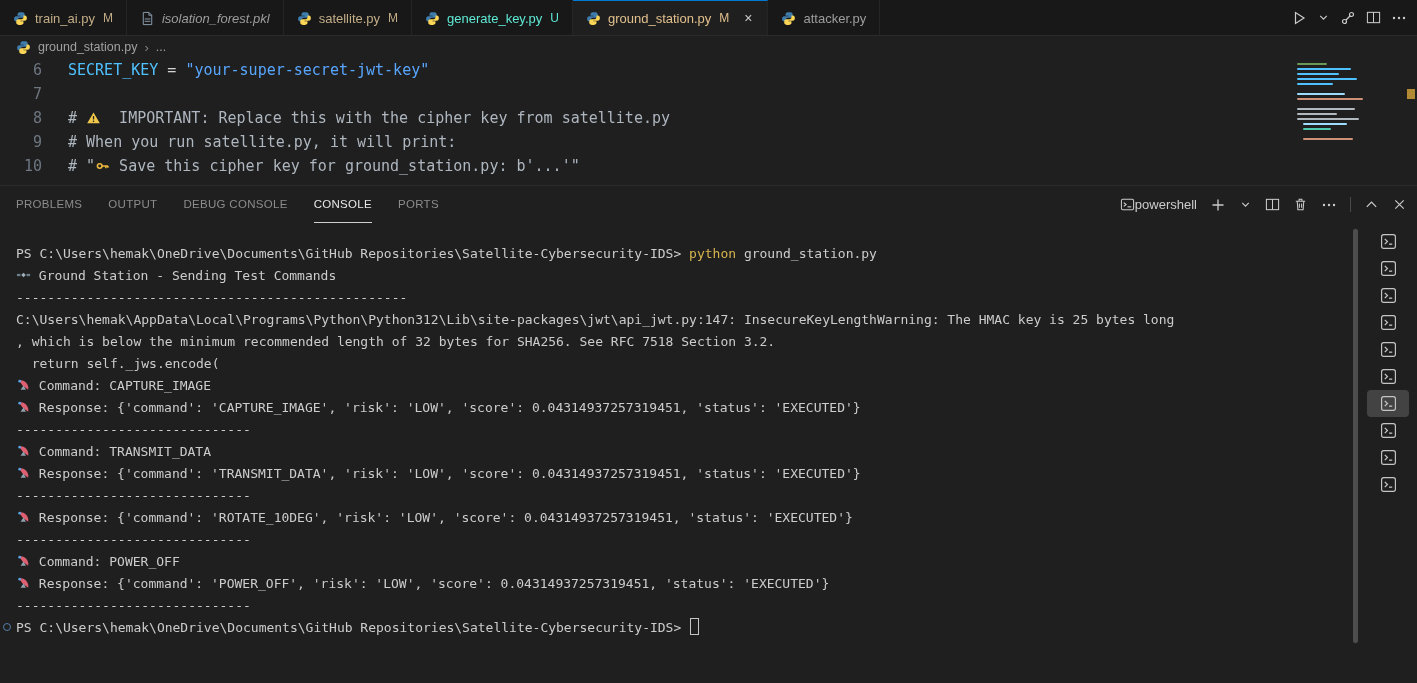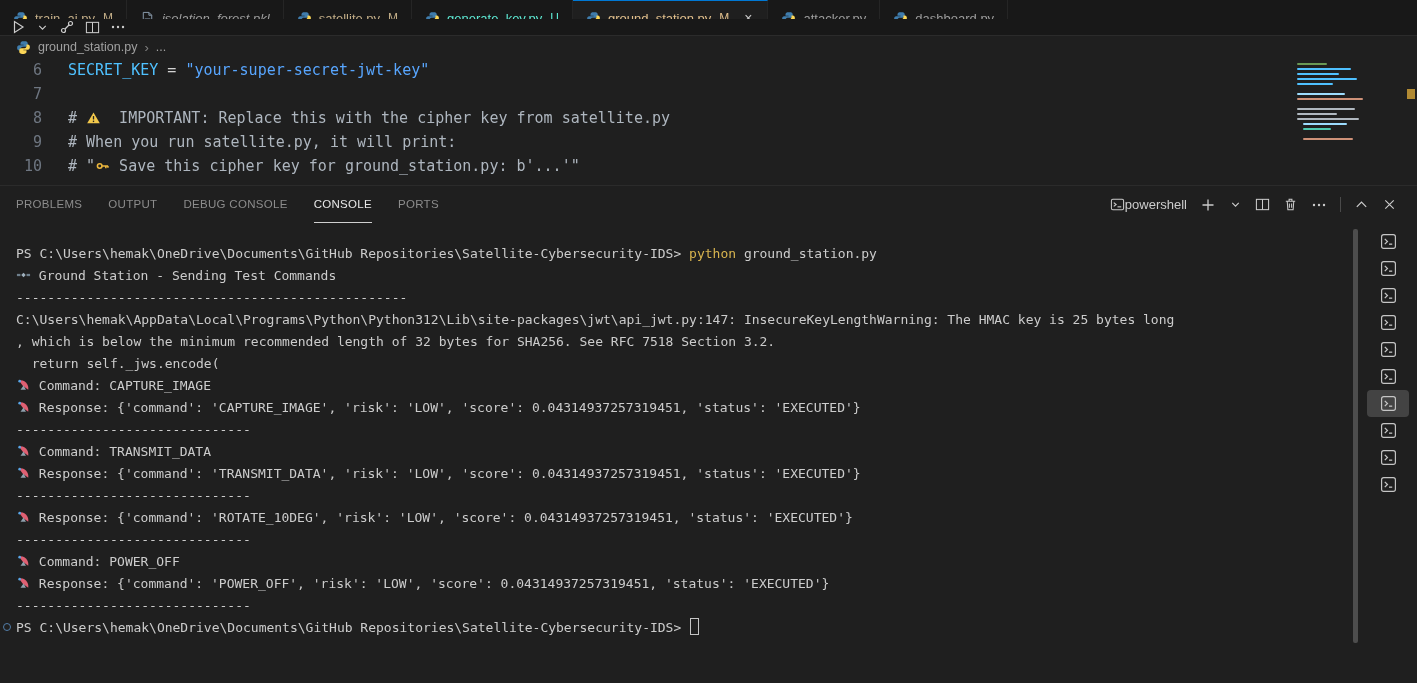--- a/index.html
+++ b/index.html
@@ -6,21 +6,21 @@
   body{
     width:1417px;height:683px;position:relative;overflow:hidden;
     background:#1f1f1f;
     font-family:"Liberation Sans","DejaVu Sans",sans-serif;
     -webkit-font-smoothing:antialiased;
   }
   .mono{font-family:"DejaVu Sans Mono","Liberation Mono",monospace;}
 
   
   .tabbar{position:absolute;top:0;left:0;right:0;height:36px;background:#181818;
-    border-bottom:1px solid #2b2b2b;display:flex;box-sizing:border-box;flex-direction:column;}
+    border-bottom:1px solid #2b2b2b;display:flex;box-sizing:border-box;}
   .tabs{display:flex;overflow:hidden;}
   .tab{display:flex;align-items:center;gap:7px;padding:0 13px;height:36px;box-sizing:border-box;
     background:#181818;border-right:1px solid #252525;font-size:13px;color:#9d9d9d;cursor:pointer;white-space:nowrap;}
   .tab .ticon svg{display:block;}
   .tab.italic .tlabel{font-style:italic;}
   .tab.state-modified .tlabel,.tab.state-modified .tbadge{color:#c2ad87;}
   .tab.state-untracked .tlabel,.tab.state-untracked .tbadge{color:#5eead4;}
   .tab.active{background:#1f1f1f;border-top:1px solid #0078d4;border-bottom:1px solid #1f1f1f;}
   .tab.active.state-modified .tlabel,.tab.active.state-modified .tbadge{color:#e2c08d;}
   .tbadge{font-size:12px;margin-left:1px;}
@@ -44,21 +44,21 @@
   .c-op{color:#d4d4d4;}
   .c-str{color:#58a6ff;}
   .c-comment{color:#aeb6bf;}
   .emoji svg{vertical-align:-2px;display:inline;}
   .minimap{position:absolute;top:5px;right:16px;width:104px;}
   .mm{height:2px;margin-bottom:3px;border-radius:1px;}
   .ruler-mark{position:absolute;top:31px;right:2px;width:8px;height:10px;background:#b18a33;}
 
   
   .panel{position:absolute;top:185px;left:0;right:0;bottom:0;background:#1f1f1f;border-top:1px solid #2b2b2b;box-sizing:border-box;}
-  .panel-header{height:37px;display:flex;align-items:center;padding:0 20px 0 16px;}
+  .panel-header{height:37px;display:flex;align-items:center;padding:0 10px 0 16px;}
   .panel-tabs{display:flex;gap:26px;font-size:11.5px;letter-spacing:.3px;color:#8c8c8c;height:100%;align-items:stretch;}
   .panel-tab{display:flex;align-items:center;cursor:pointer;border-bottom:1px solid transparent;box-sizing:border-box;}
   .panel-tab.active{color:#e7e7e7;border-bottom:1px solid #d0d0d0;}
   .panel-actions{margin-left:auto;display:flex;align-items:center;gap:13px;color:#ccc;}
   .shell-select{display:flex;align-items:center;gap:0;font-size:13px;color:#cccccc;cursor:pointer;}
   .vsep{width:1px;height:15px;background:#4a4a4a;}
 
   
   .terminal-lines{position:absolute;top:37px;left:0;right:62px;bottom:0;padding:20px 0 0 16px;
     font-size:13px;line-height:22px;color:#cccccc;white-space:pre;overflow:hidden;}
@@ -128,29 +128,20 @@
         <span class="tclose">×</span>
       </div>
       <div class="tab state-plain">
         <span class="ticon">
           <svg viewBox="0 0 16 16" width="15" height="15">
             <path fill="#3f7cac" d="M7.9 1.2c-1.8 0-3.1.7-3.1 2.2v1.7h3.3v.6H3.4C2 5.7 1.2 6.8 1.2 8.5s.8 2.7 2.2 2.7h1.4V9.6c0-1.4 1.2-2.5 2.6-2.5h3.2c1.1 0 1.9-.9 1.9-2V3.4c0-1.5-1.3-2.2-3.1-2.2z"></path>
             <path fill="#fcd757" d="M8.1 14.8c1.8 0 3.1-.7 3.1-2.2v-1.7H7.9v-.6h4.7c1.4 0 2.2-1.1 2.2-2.8s-.8-2.7-2.2-2.7h-1.4v1.6c0 1.4-1.2 2.5-2.6 2.5H5.4c-1.1 0-1.9.9-1.9 2v1.7c0 1.5 1.3 2.2 3.1 2.2z"></path>
           </svg>
         </span>
         <span class="tlabel">attacker.py</span>
-      </div>
-      <div class="tab state-plain">
-        <span class="ticon">
-          <svg viewBox="0 0 16 16" width="15" height="15">
-            <path fill="#3f7cac" d="M7.9 1.2c-1.8 0-3.1.7-3.1 2.2v1.7h3.3v.6H3.4C2 5.7 1.2 6.8 1.2 8.5s.8 2.7 2.2 2.7h1.4V9.6c0-1.4 1.2-2.5 2.6-2.5h3.2c1.1 0 1.9-.9 1.9-2V3.4c0-1.5-1.3-2.2-3.1-2.2z"></path>
-            <path fill="#fcd757" d="M8.1 14.8c1.8 0 3.1-.7 3.1-2.2v-1.7H7.9v-.6h4.7c1.4 0 2.2-1.1 2.2-2.8s-.8-2.7-2.2-2.7h-1.4v1.6c0 1.4-1.2 2.5-2.6 2.5H5.4c-1.1 0-1.9.9-1.9 2v1.7c0 1.5 1.3 2.2 3.1 2.2z"></path>
-          </svg>
-        </span>
-        <span class="tlabel">dashboard.py</span>
       </div>
     </div>
   <div class="spacer"></div>
   <div class="tab-actions">
     <span class="abtn">
         <svg viewBox="0 0 16 16" width="16" height="16">
           <path fill="none" stroke="#cccccc" stroke-width="1.2" d="M4.5 2.5v11l8.5-5.5z"></path>
         </svg>
       </span>
     <span class="abtn">

